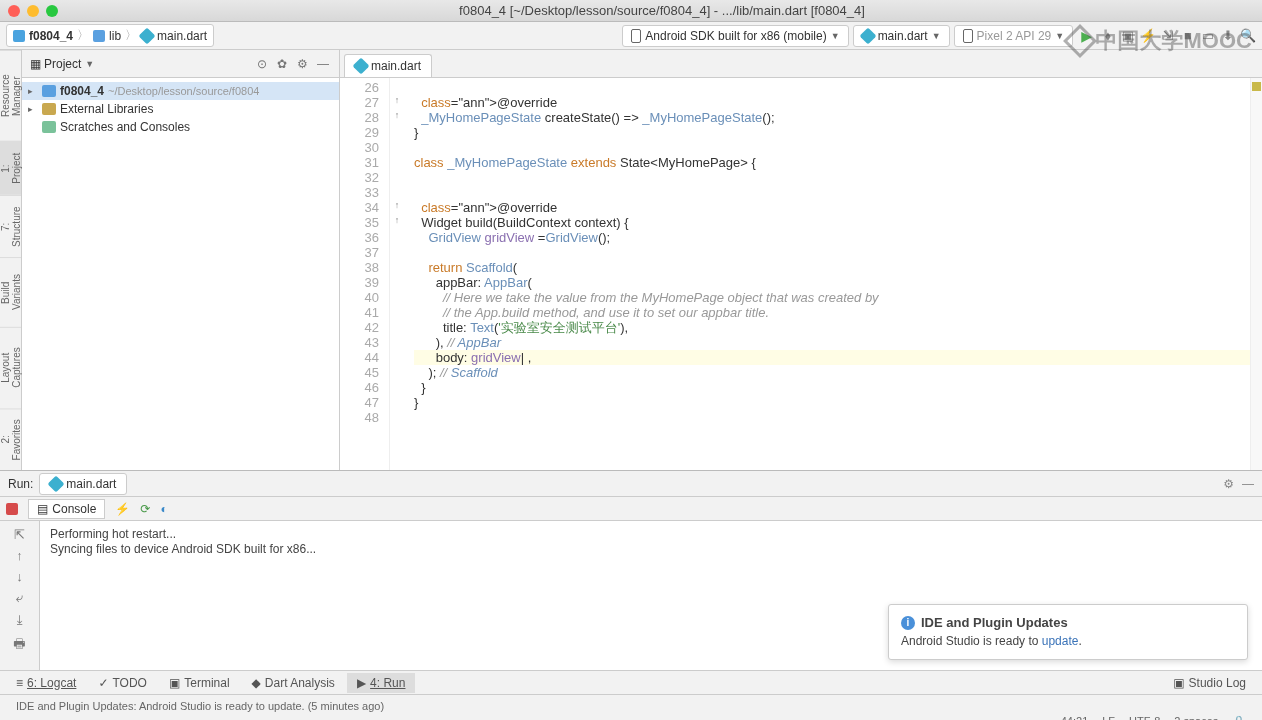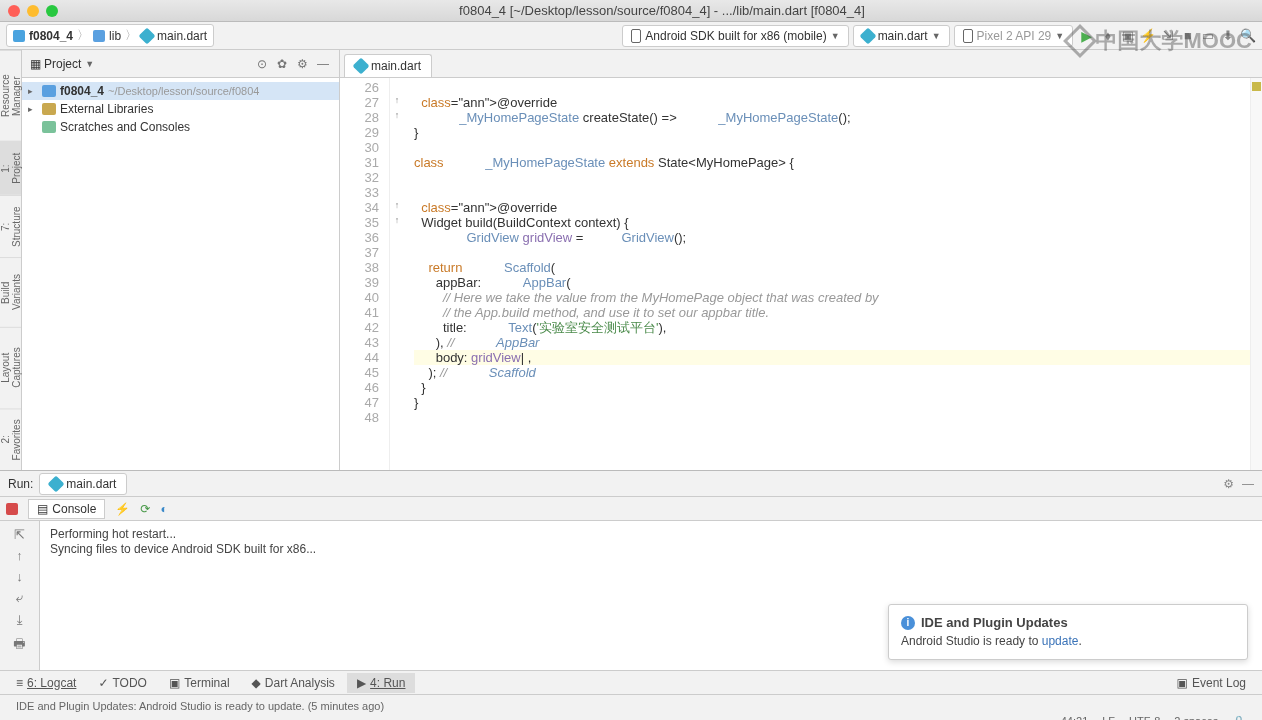--- a/index.html
+++ b/index.html
@@ -56,21 +56,21 @@
 .gutter div { height: 15px; }
 .marks { width: 14px; background: #fff; padding-top: 2px; }
 .marks div { height: 15px; font-size: 9px; color: #888; text-align: center; }
 .code { flex: 1; padding: 2px 0 0 10px; line-height: 15px; white-space: pre; position: relative; }
 .code .line { height: 15px; }
 .code .line.hl { background: #fffde5; }
 .kw { color: #c97a28; }
 .str { color: #4a8a4a; }
 .cmt { color: #999; font-style: italic; }
 .id { color: #8a6fb0; }
-.type { color: #6a8fb8; margin-left: 38px; }
+.type { color: #6a8fb8; }
 .right-stripe { width: 12px; background: #f8f8f8; border-left: 1px solid #eee; position: relative; }
 .right-stripe .warn { position: absolute; top: 4px; right: 1px; width: 9px; height: 9px; background: #c9b94a; }
 
 
 .run-panel { height: 200px; border-top: 1px solid #bbb; background: #fff; display: flex; flex-direction: column; }
 .run-header { height: 26px; background: #f2f2f2; border-bottom: 1px solid #ccc; display: flex; align-items: center; padding: 0 8px; gap: 6px; }
 .run-header .rtab { background: #fff; padding: 3px 10px; border: 1px solid #ccc; border-radius: 3px; display:flex; align-items:center; gap:4px;}
 .run-header .actions { margin-left: auto; display: flex; gap: 8px; color: #888; }
 .run-tools { height: 24px; background: #f2f2f2; border-bottom: 1px solid #ccc; display: flex; align-items: center; padding: 0 6px; gap: 10px; }
 .run-tools .console-tab { background: #fff; border: 1px solid #ccc; padding: 2px 8px; display: flex; align-items: center; gap: 4px; }
@@ -313,21 +313,21 @@
     </div>
   </div>
 </div>
 
 <div class="bottom-tabs">
   <div class="btab">≡ <span class="u">6: Logcat</span></div>
   <div class="btab">✓ <span>TODO</span></div>
   <div class="btab">▣ <span>Terminal</span></div>
   <div class="btab">◆ <span>Dart Analysis</span></div>
   <div class="btab active">▶ <span class="u">4: Run</span></div>
-  <div class="btab right">▣ <span>Event Log</span></div>
+  <div class="btab right">▣ <span>Studio Log</span></div>
 </div>
 
 <div class="statusbar">
   <span>IDE and Plugin Updates: Android Studio is ready to update. (5 minutes ago)</span>
   <div class="right">
     <span>44:21</span>
     <span>LF</span>
     <span>UTF-8</span>
     <span>2 spaces</span>
     <span class="lock">🔒</span>

